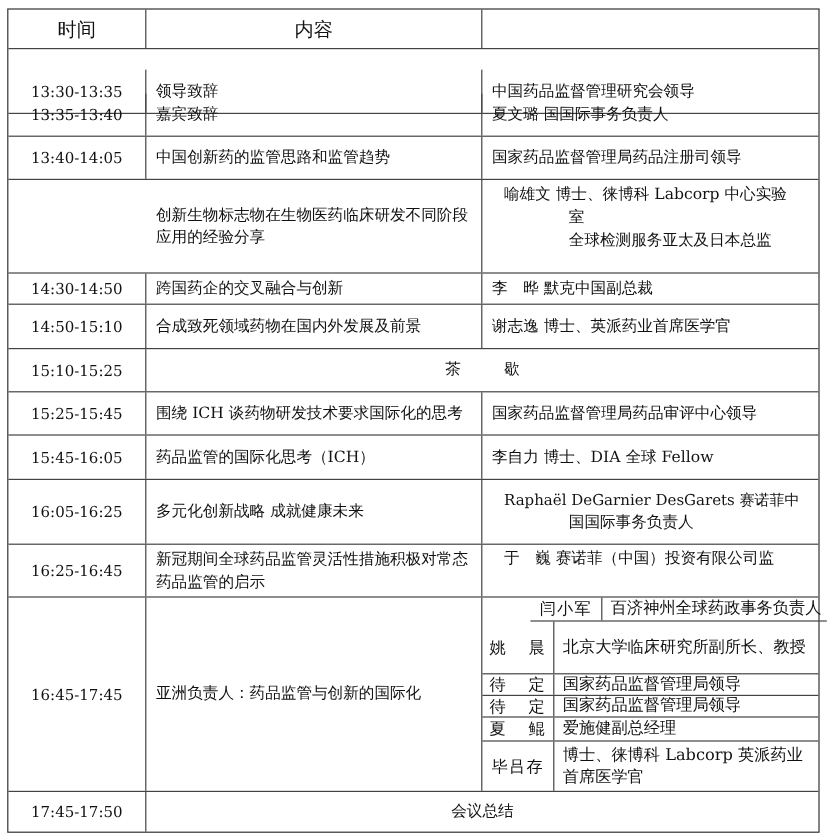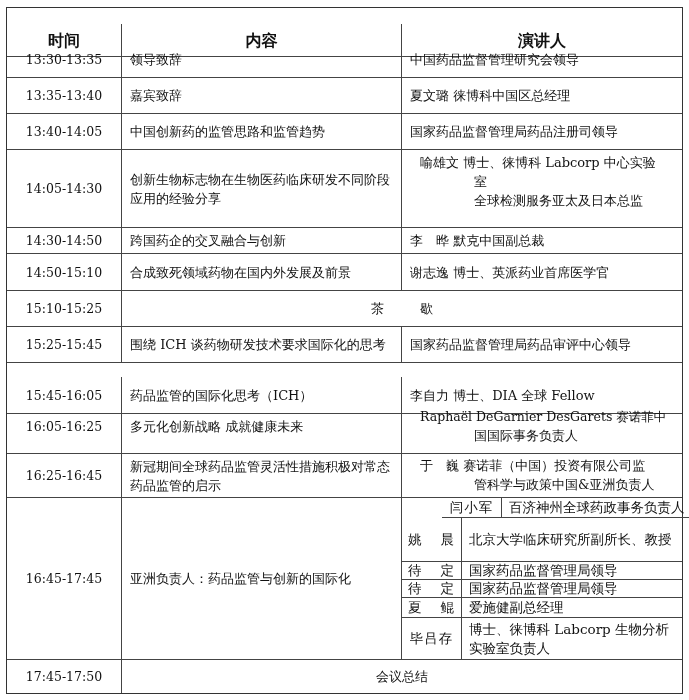--- a/index.html
+++ b/index.html
@@ -23,46 +23,44 @@
     .irow:last-child { border-bottom: none; }
     .iname { position: absolute; left: 0; top: 0; bottom: 0; width: 60px; border-right: 1px solid #444; box-sizing: border-box; display: flex; align-items: center; justify-content: center; letter-spacing: 1px; }
     .iname.wide { justify-content: space-between; padding: 0 6px; }
     .irole { position: absolute; left: 60px; top: 0; bottom: 0; right: 0; padding-left: 7px; padding-right: 4px; display: flex; align-items: center; line-height: 19px; }
   </style>
 </head>
 <body>
 
 <div class="tbl">
 
-  <div class="row hdr" style="top:16px;height:33px;font-weight:bold;">
+  <div class="row hdr" style="top:0;height:33px;">
     <div class="cell c-time">时间</div>
     <div class="cell c-content">内容</div>
-    <div class="cell c-speaker">演讲人</div>
   </div>
 
-  <div class="row" style="top:33px;height:37px;">
+  <div class="row" style="top:50px;height:37px;">
     <div class="cell c-time">13:30-13:35</div>
     <div class="cell c-content">领导致辞</div>
     <div class="cell c-speaker">中国药品监督管理研究会领导</div>
   </div>
 
   <div class="row" style="top:70px;height:36px;">
     <div class="cell c-time">13:35-13:40</div>
     <div class="cell c-content">嘉宾致辞</div>
-    <div class="cell c-speaker">夏文璐 徕博科中国区总经理</div>
+    <div class="cell c-speaker">夏文璐 国国际事务负责人</div>
   </div>
 
   <div class="row" style="top:106px;height:36px;">
     <div class="cell c-time">13:40-14:05</div>
     <div class="cell c-content">中国创新药的监管思路和监管趋势</div>
     <div class="cell c-speaker">国家药品监督管理局药品注册司领导</div>
   </div>
 
   <div class="row" style="top:142px;height:78px;">
-    <div class="cell c-time">14:05-14:30</div>
     <div class="cell c-content">创新生物标志物在生物医药临床研发不同阶段应用的经验分享</div>
     <div class="cell c-speaker speaker-multi">
       <span style="display:block">喻雄文 博士、徕博科 Labcorp 中心实验</span>
       <span class="indent">室</span>
       <span class="indent">全球检测服务亚太及日本总监</span>
     </div>
   </div>
 
   <div class="row" style="top:220px;height:26px;">
     <div class="cell c-time">14:30-14:50</div>
@@ -84,41 +82,40 @@
       <span>歇</span>
     </div>
   </div>
 
   <div class="row" style="top:319px;height:36px;">
     <div class="cell c-time">15:25-15:45</div>
     <div class="cell c-speaker">国家药品监督管理局药品审评中心领导</div>
     <div class="cell c-content">围绕 ICH 谈药物研发技术要求国际化的思考</div>
   </div>
 
-  <div class="row" style="top:369px;height:37px;">
+  <div class="row" style="top:355px;height:37px;">
     <div class="cell c-time">15:45-16:05</div>
     <div class="cell c-content">药品监管的国际化思考（ICH）</div>
     <div class="cell c-speaker">李自力 博士、DIA 全球 Fellow</div>
   </div>
 
   <div class="row" style="top:392px;height:54px;">
     <div class="cell c-time">16:05-16:25</div>
     <div class="cell c-content">多元化创新战略 成就健康未来</div>
     <div class="cell c-speaker speaker-multi" style="padding-top:7px;">
       <span style="display:block;white-space:nowrap;font-size:12.5px;">Raphaël DeGarnier DesGarets 赛诺菲中</span>
       <span class="indent">国国际事务负责人</span>
     </div>
   </div>
 
   <div class="row" style="top:446px;height:44px;">
     <div class="cell c-time">16:25-16:45</div>
     <div class="cell c-content">新冠期间全球药品监管灵活性措施积极对常态药品监管的启示</div>
     <div class="cell c-speaker speaker-multi" style="padding-top:2px;">
       <span style="display:block;white-space:nowrap;">于　巍 赛诺菲（中国）投资有限公司监</span>
-      <span class="indent">管科学与政策中国&amp;亚洲负责人</span>
     </div>
   </div>
 
   <div class="row" style="top:490px;height:162px;">
     <div class="cell c-time">16:45-17:45</div>
     <div class="cell c-content">亚洲负责人：药品监管与创新的国际化</div>
     <div class="inner">
       <div class="irow" style="top:0;height:20px;margin-left:40px;">
         <div class="iname">闫小军</div>
         <div class="irole">百济神州全球药政事务负责人</div>
@@ -146,21 +143,21 @@
       </div>
       <div class="irow" style="top:100px;height:20px;">
         <div class="iname wide">
           <span>夏</span>
           <span>鲲</span>
         </div>
         <div class="irole">爱施健副总经理</div>
       </div>
       <div class="irow" style="top:120px;height:41px;">
         <div class="iname">毕吕存</div>
-        <div class="irole">博士、徕博科 Labcorp 生物分析实验室负责人</div>
+        <div class="irole">博士、徕博科 Labcorp 英派药业首席医学官</div>
       </div>
     </div>
   </div>
 
   <div class="row" style="top:652px;height:33px;border-bottom:none;">
     <div class="cell c-time">17:45-17:50</div>
     <div class="cell c-span">会议总结</div>
   </div>
 
 </div>

